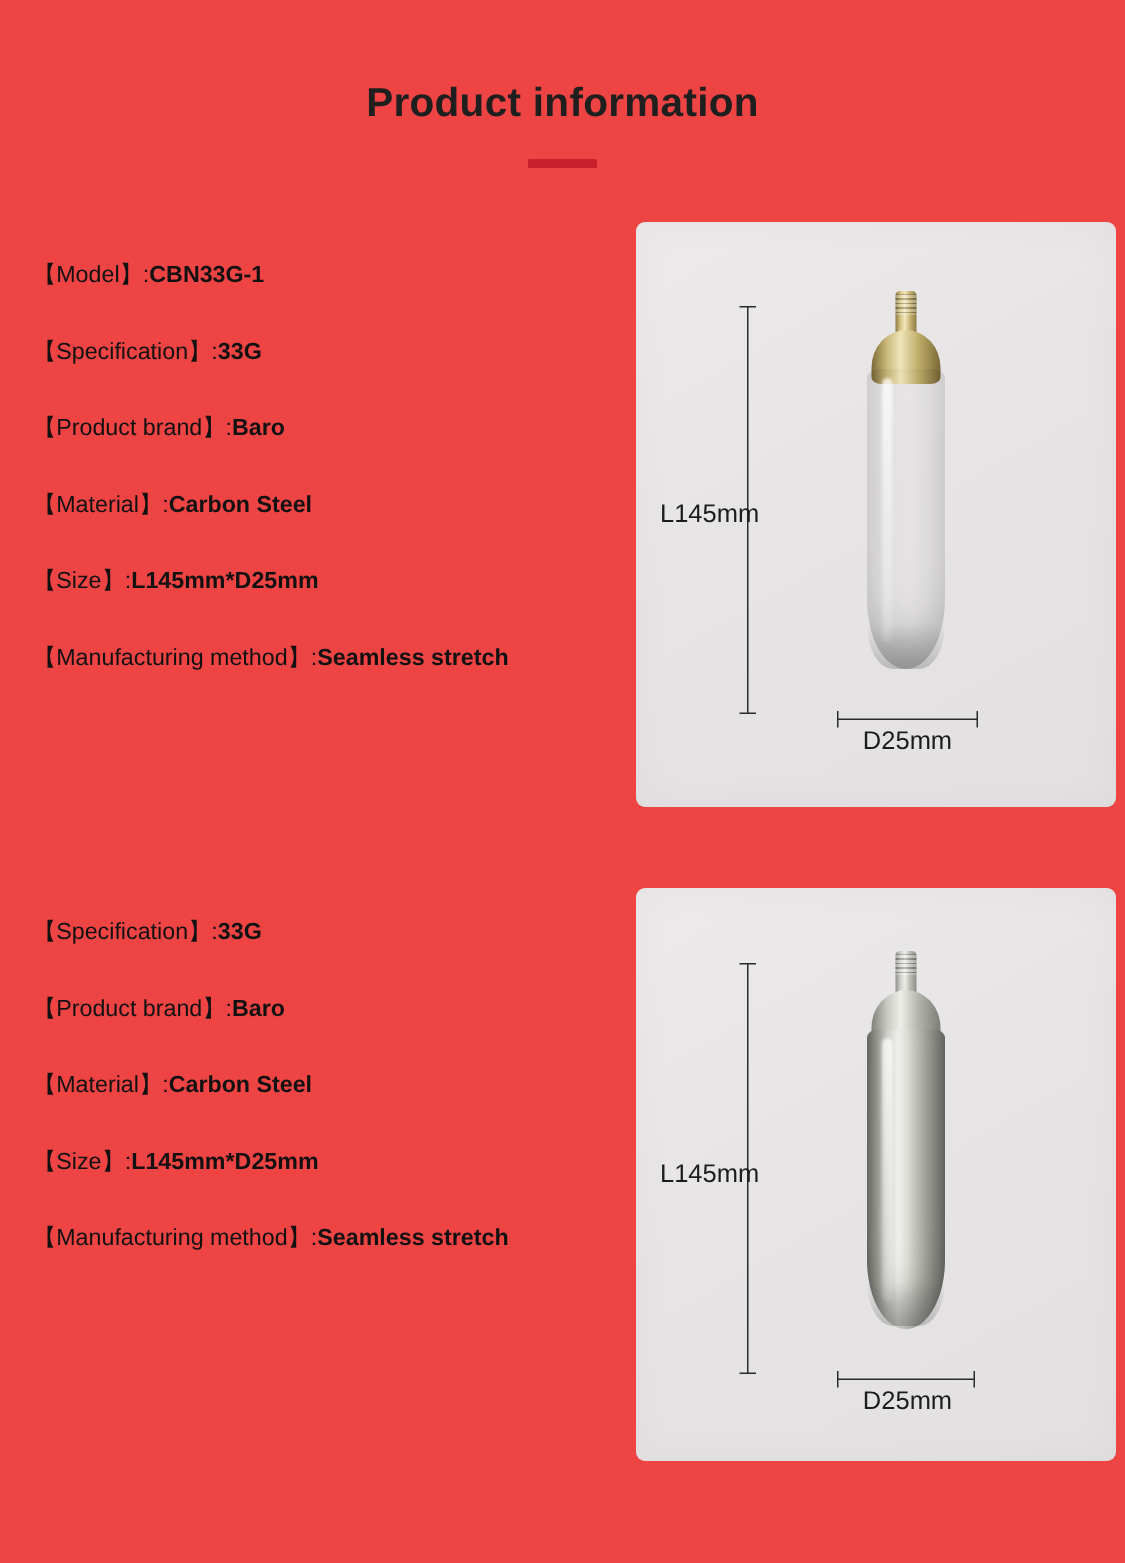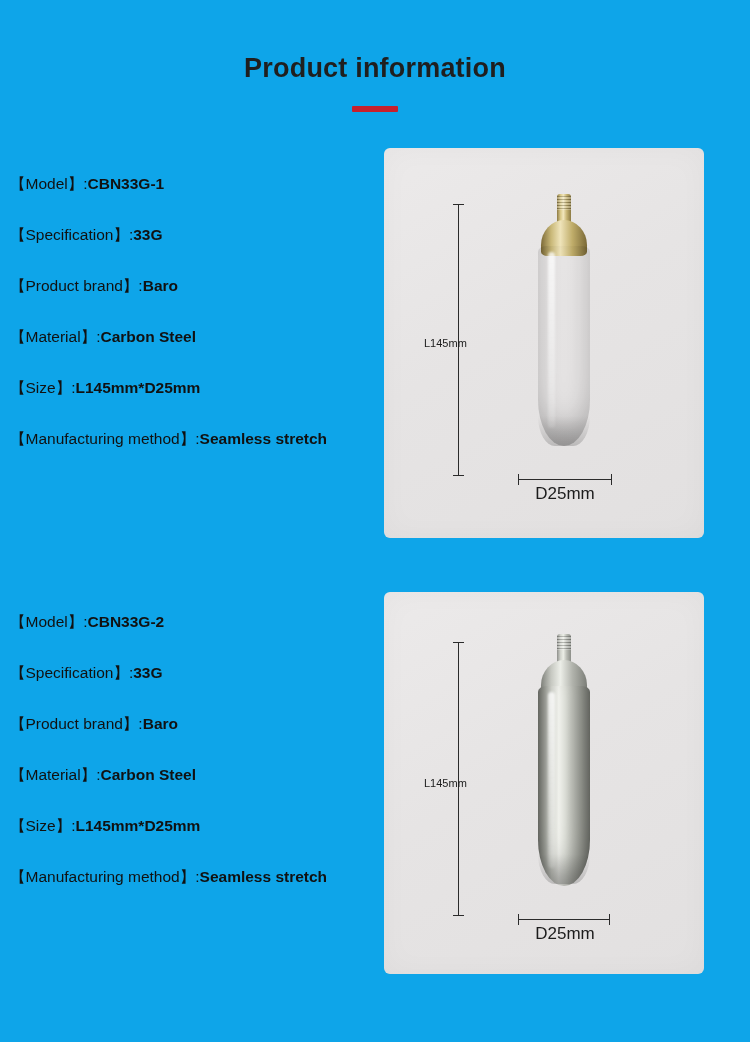--- a/index.html
+++ b/index.html
@@ -12,21 +12,21 @@
     height: 1042px;
     position: relative;
     font-family: "Liberation Sans", sans-serif;
     color: #1a1a1a;
     overflow: hidden;
   }
   .page {
     width: 750px;
     height: 1042px;
     position: relative;
-    background: #0ea5e9;
+    background: #ef4444;
     box-sizing: border-box;
   }
   .title {
     text-align: center;
     font-size: 27px;
     font-weight: bold;
     color: #1f1f1f;
     letter-spacing: 0.2px;
     padding-top: 52px;
     line-height: 1.2;
@@ -41,22 +41,22 @@
 
   .section {
     position: relative;
     display: flex;
     align-items: flex-start;
   }
   .section-1 { margin-top: 36px; }
   .section-2 { margin-top: 54px; }
 
   .spec-list {
-    width: 384px;
-    padding-left: 10px;
+    width: 424px;
+    padding-left: 22px;
     box-sizing: border-box;
   }
   .spec-row {
     font-size: 15.5px;
     line-height: 1.35;
     color: #111;
     margin-bottom: 30px;
     white-space: nowrap;
   }
   .spec-row:last-child { margin-bottom: 0; }
@@ -96,24 +96,24 @@
     left: -5px;
     width: 11px;
     height: 1px;
     background: #2b2b2b;
   }
   .dim-v::before { top: 0; }
   .dim-v::after { bottom: 0; }
 
   .dim-v-label {
     position: absolute;
-    left: 40px;
+    left: 16px;
     top: 50%;
     transform: translateY(-50%);
-    font-size: 11px;
+    font-size: 17px;
     color: #1c1c1c;
     white-space: nowrap;
   }
 
   .dim-h {
     position: absolute;
     left: 134px;
     width: 94px;
     bottom: 58px;
     height: 1px;
@@ -292,23 +292,20 @@
       </div>
 
       <div class="dim-h"></div>
       <div class="dim-h-label">D25mm</div>
     </div>
   </div>
 
   <div class="section section-2">
     <div class="spec-list list-2">
 
-      <div class="spec-row">
-        <span class="spec-label">【Model】:</span><span class="spec-value">CBN33G-2</span>
-      </div>
 
       <div class="spec-row">
         <span class="spec-label">【Specification】:</span><span class="spec-value">33G</span>
       </div>
 
       <div class="spec-row">
         <span class="spec-label">【Product brand】:</span><span class="spec-value">Baro</span>
       </div>
 
       <div class="spec-row">

